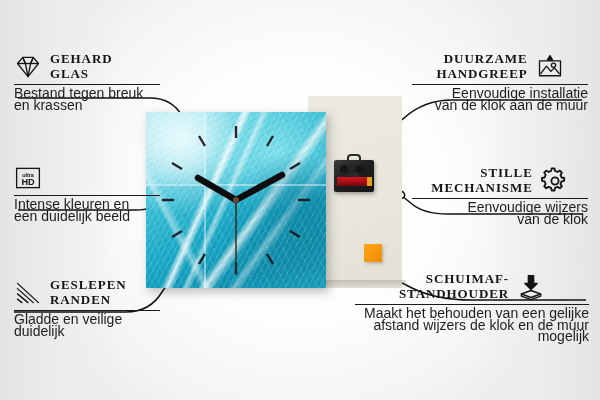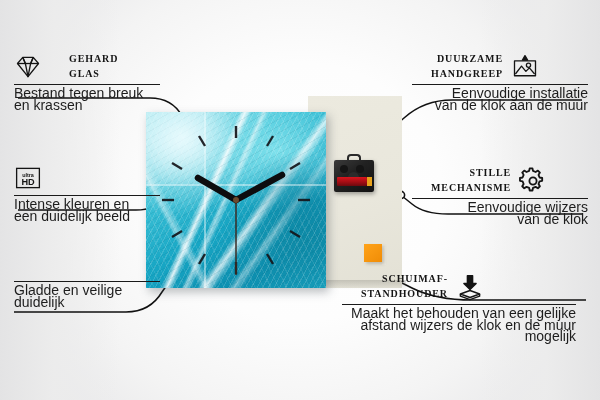--- a/index.html
+++ b/index.html
@@ -36,32 +36,31 @@
   #connectors { position: absolute; inset: 0; width: 600px; height: 400px; }
 
   
   .feature { position: absolute; }
   .feature .row {
     display: flex;
     align-items: center;
     gap: 8px;
   }
   .feature.left .row { justify-content: flex-start; }
-  .feature.right .row { justify-content: flex-start; }
+  .feature.right .row { justify-content: center; }
 
   .title {
     font-family: "Liberation Serif", "DejaVu Serif", serif;
     font-weight: bold;
-    font-size: 10px;
+    font-size: 13px;
     letter-spacing: .9px;
     line-height: 14.5px;
     color: #141414;
     text-transform: uppercase;
     white-space: pre-line;
-    margin-left: 19px;
   }
   .feature.left  .title { text-align: left; }
   .feature.right .title { text-align: right; }
 
   .rule {
     height: 0;
     border-top: 1.3px solid #1a1a1a;
     margin-top: 3px;
   }
   .desc {
@@ -299,20 +298,32 @@
         <text x="16" y="14.5" font-family="Liberation Sans, sans-serif" font-size="6.2" font-weight="bold" text-anchor="middle" fill="#141414">ultra</text>
         <text x="16" y="24" font-family="Liberation Sans, sans-serif" font-size="10.5" font-weight="bold" text-anchor="middle" fill="#141414">HD</text>
       </svg>
     </div>
     <div class="rule"></div>
     <div class="desc">Intense kleuren en
 een duidelijk beeld</div>
   </div>
 
   <div class="feature left" style="left:14px; top:278px; width:146px;">
+    <div class="row">
+      <svg class="icon" viewBox="0 0 32 32">
+        <g stroke="#141414" stroke-width="1.5" stroke-linecap="round">
+          <line x1="4" y1="5" x2="28" y2="27"></line>
+          <line x1="4" y1="11" x2="22" y2="27"></line>
+          <line x1="4" y1="17" x2="16" y2="27"></line>
+          <line x1="4" y1="23" x2="9" y2="27"></line>
+        </g>
+      </svg>
+      <div class="title">GESLEPEN
+RANDEN</div>
+    </div>
     <div class="rule"></div>
     <div class="desc">Gladde en veilige duidelijk</div>
   </div>
 
   <div class="feature right" style="right:12px; top:52px; width:176px;">
     <div class="row">
       <div class="title">DUURZAME
 HANDGREEP</div>
       <svg class="icon" viewBox="0 0 32 32">
         <g fill="none" stroke="#141414" stroke-width="1.5" stroke-linejoin="round">
@@ -337,21 +348,21 @@
           <path d="M16 4.5 l3 1.2 2.6-1.6 2.3 2.3-1.6 2.6 1.2 3 3 .6v3.2l-3 .6-1.2 3 1.6 2.6-2.3 2.3-2.6-1.6-3 1.2-.6 3h-3.2l-.6-3-3-1.2-2.6 1.6-2.3-2.3 1.6-2.6-1.2-3-3-.6v-3.2l3-.6 1.2-3-1.6-2.6 2.3-2.3 2.6 1.6 3-1.2.6-3h3.2z"></path>
           <circle cx="16" cy="16" r="4.1"></circle>
         </g>
       </svg>
     </div>
     <div class="rule"></div>
     <div class="desc">Eenvoudige wijzers
 van de klok</div>
   </div>
 
-  <div class="feature right" style="right:24px; top:272px; width:234px;">
+  <div class="feature right" style="right:11px; top:272px; width:234px;">
     <div class="row">
       <div class="title">SCHUIMAF-
 STANDHOUDER</div>
       <svg class="icon" viewBox="0 0 32 32">
         <g fill="none" stroke="#141414" stroke-width="1.6" stroke-linejoin="round">
           <path d="M13 3 h6 v9 h4 l-7 7 -7 -7 h4 z" fill="#141414"></path>
           <path d="M16 20 L5 24 L16 28 L27 24 Z"></path>
           <path d="M5 24 v2.5 L16 30.5 L27 26.5 V24"></path>
         </g>
       </svg>

